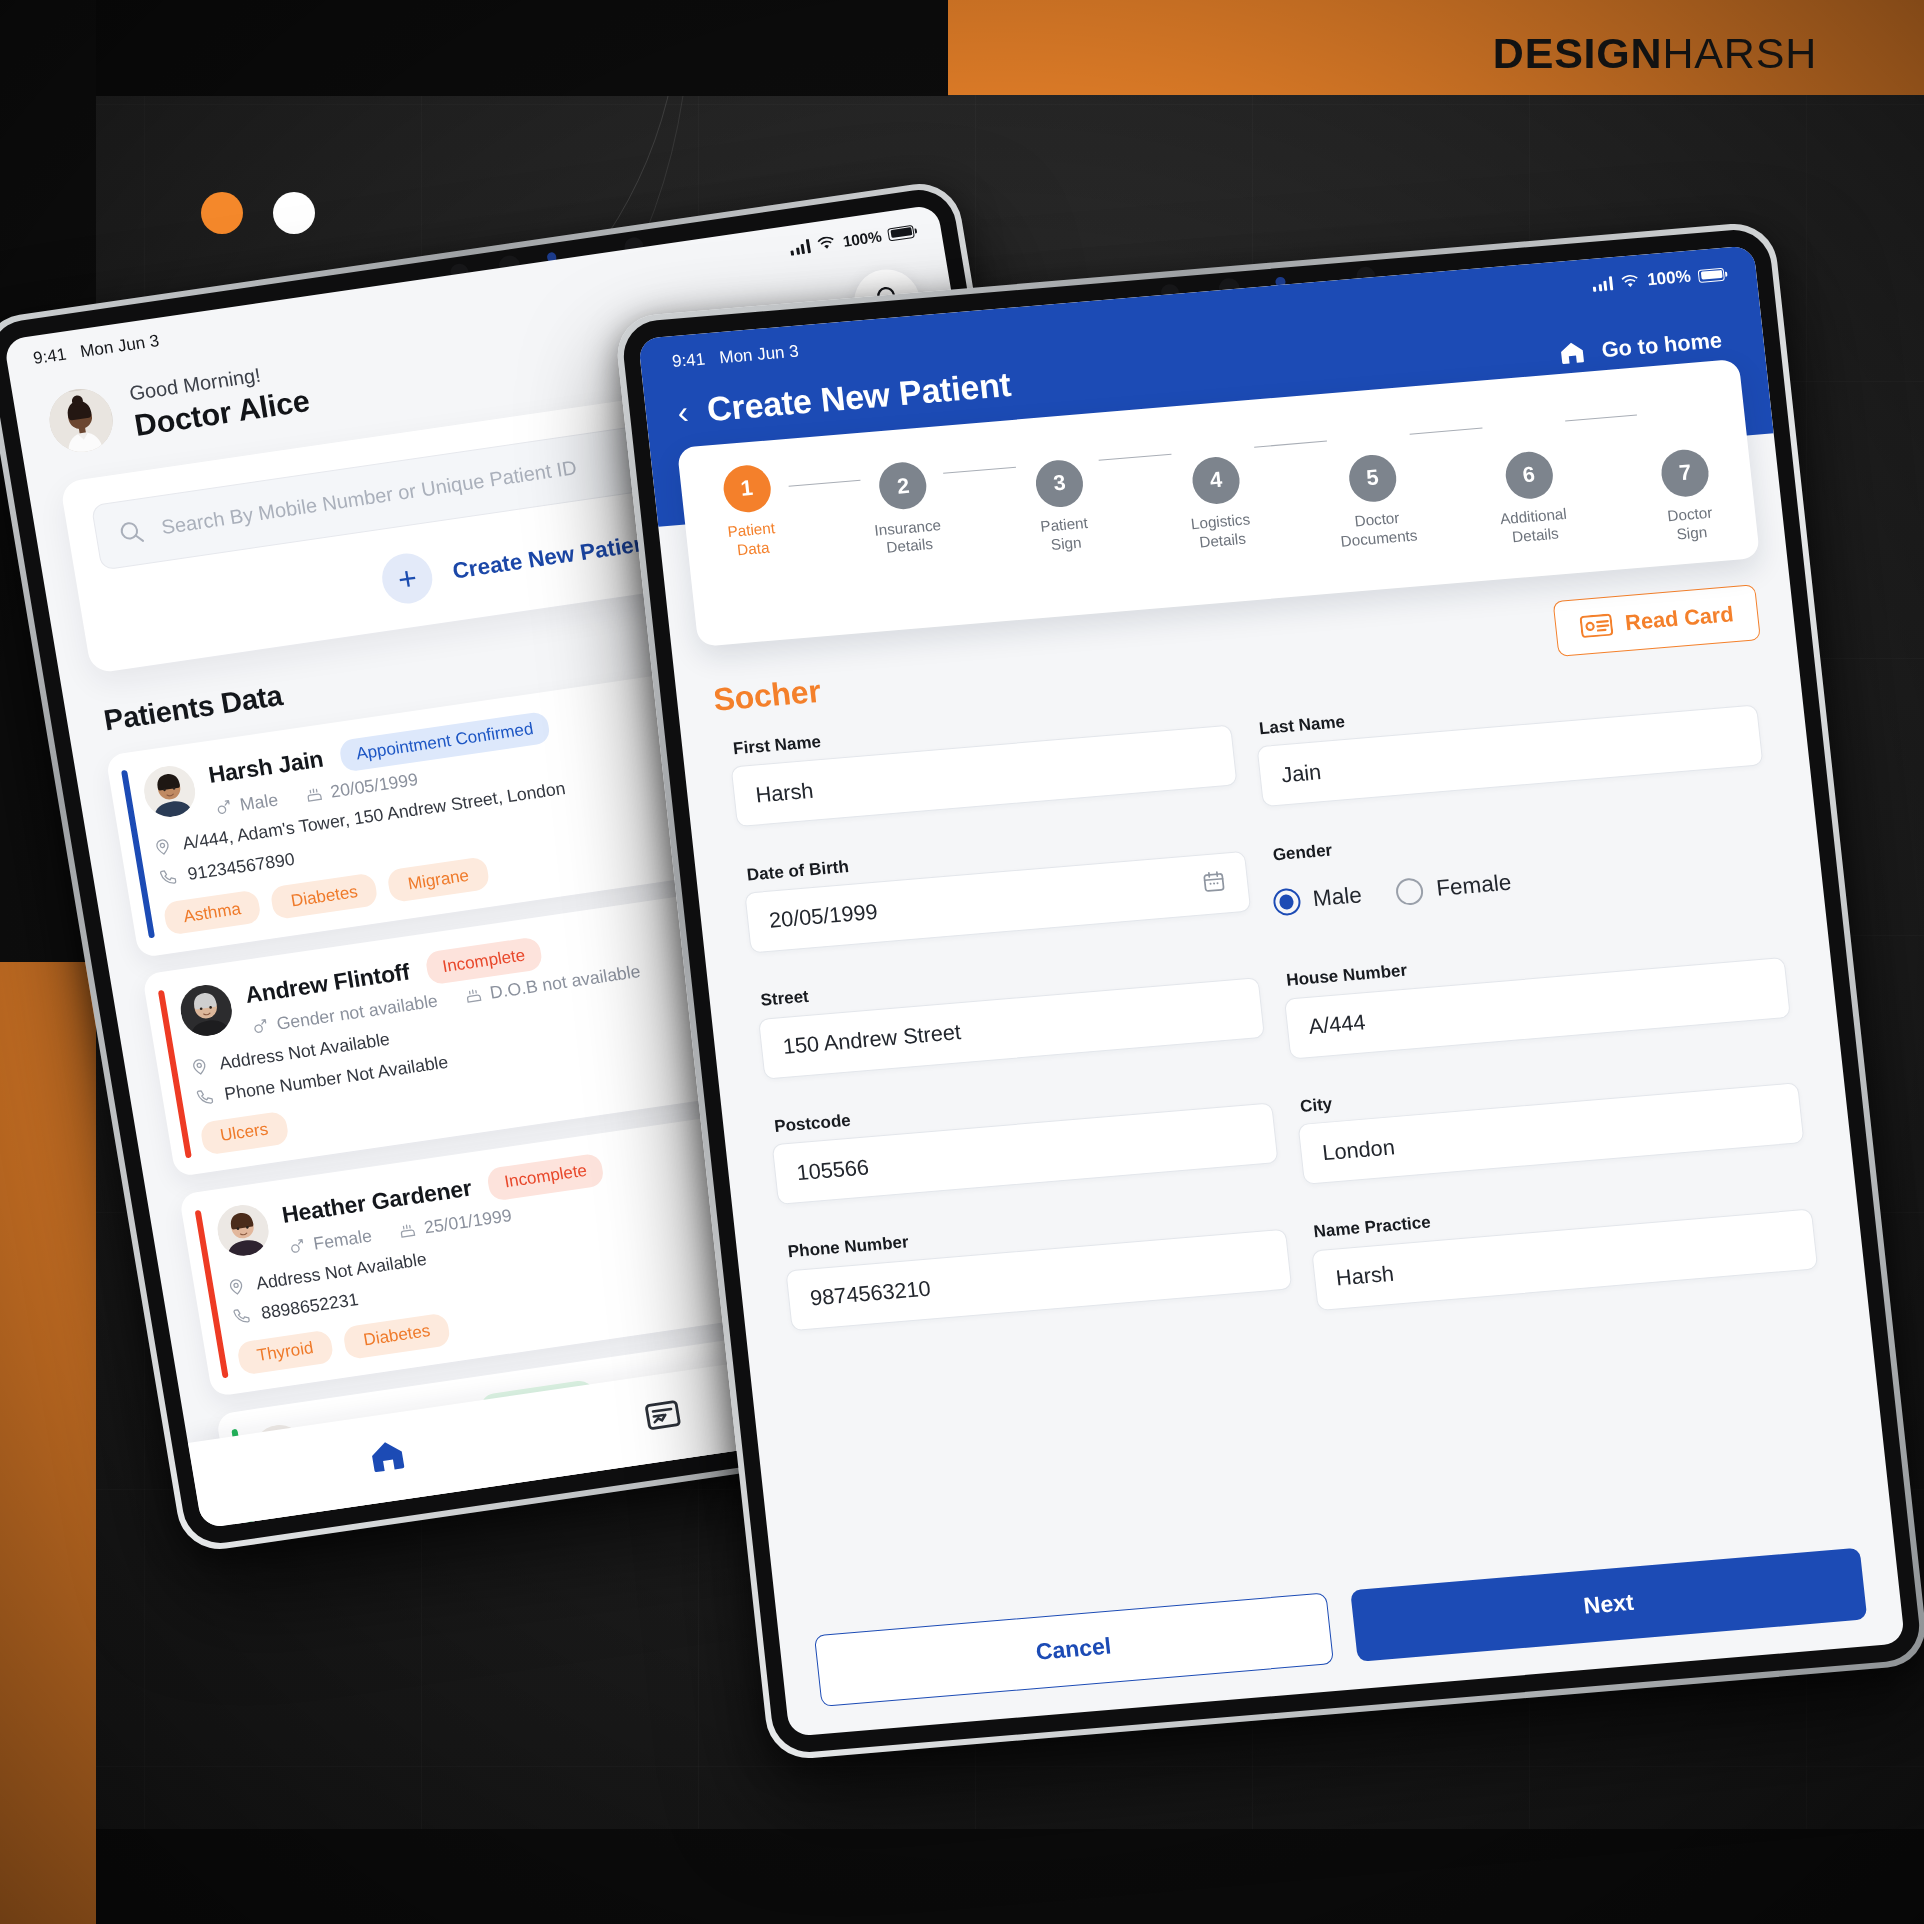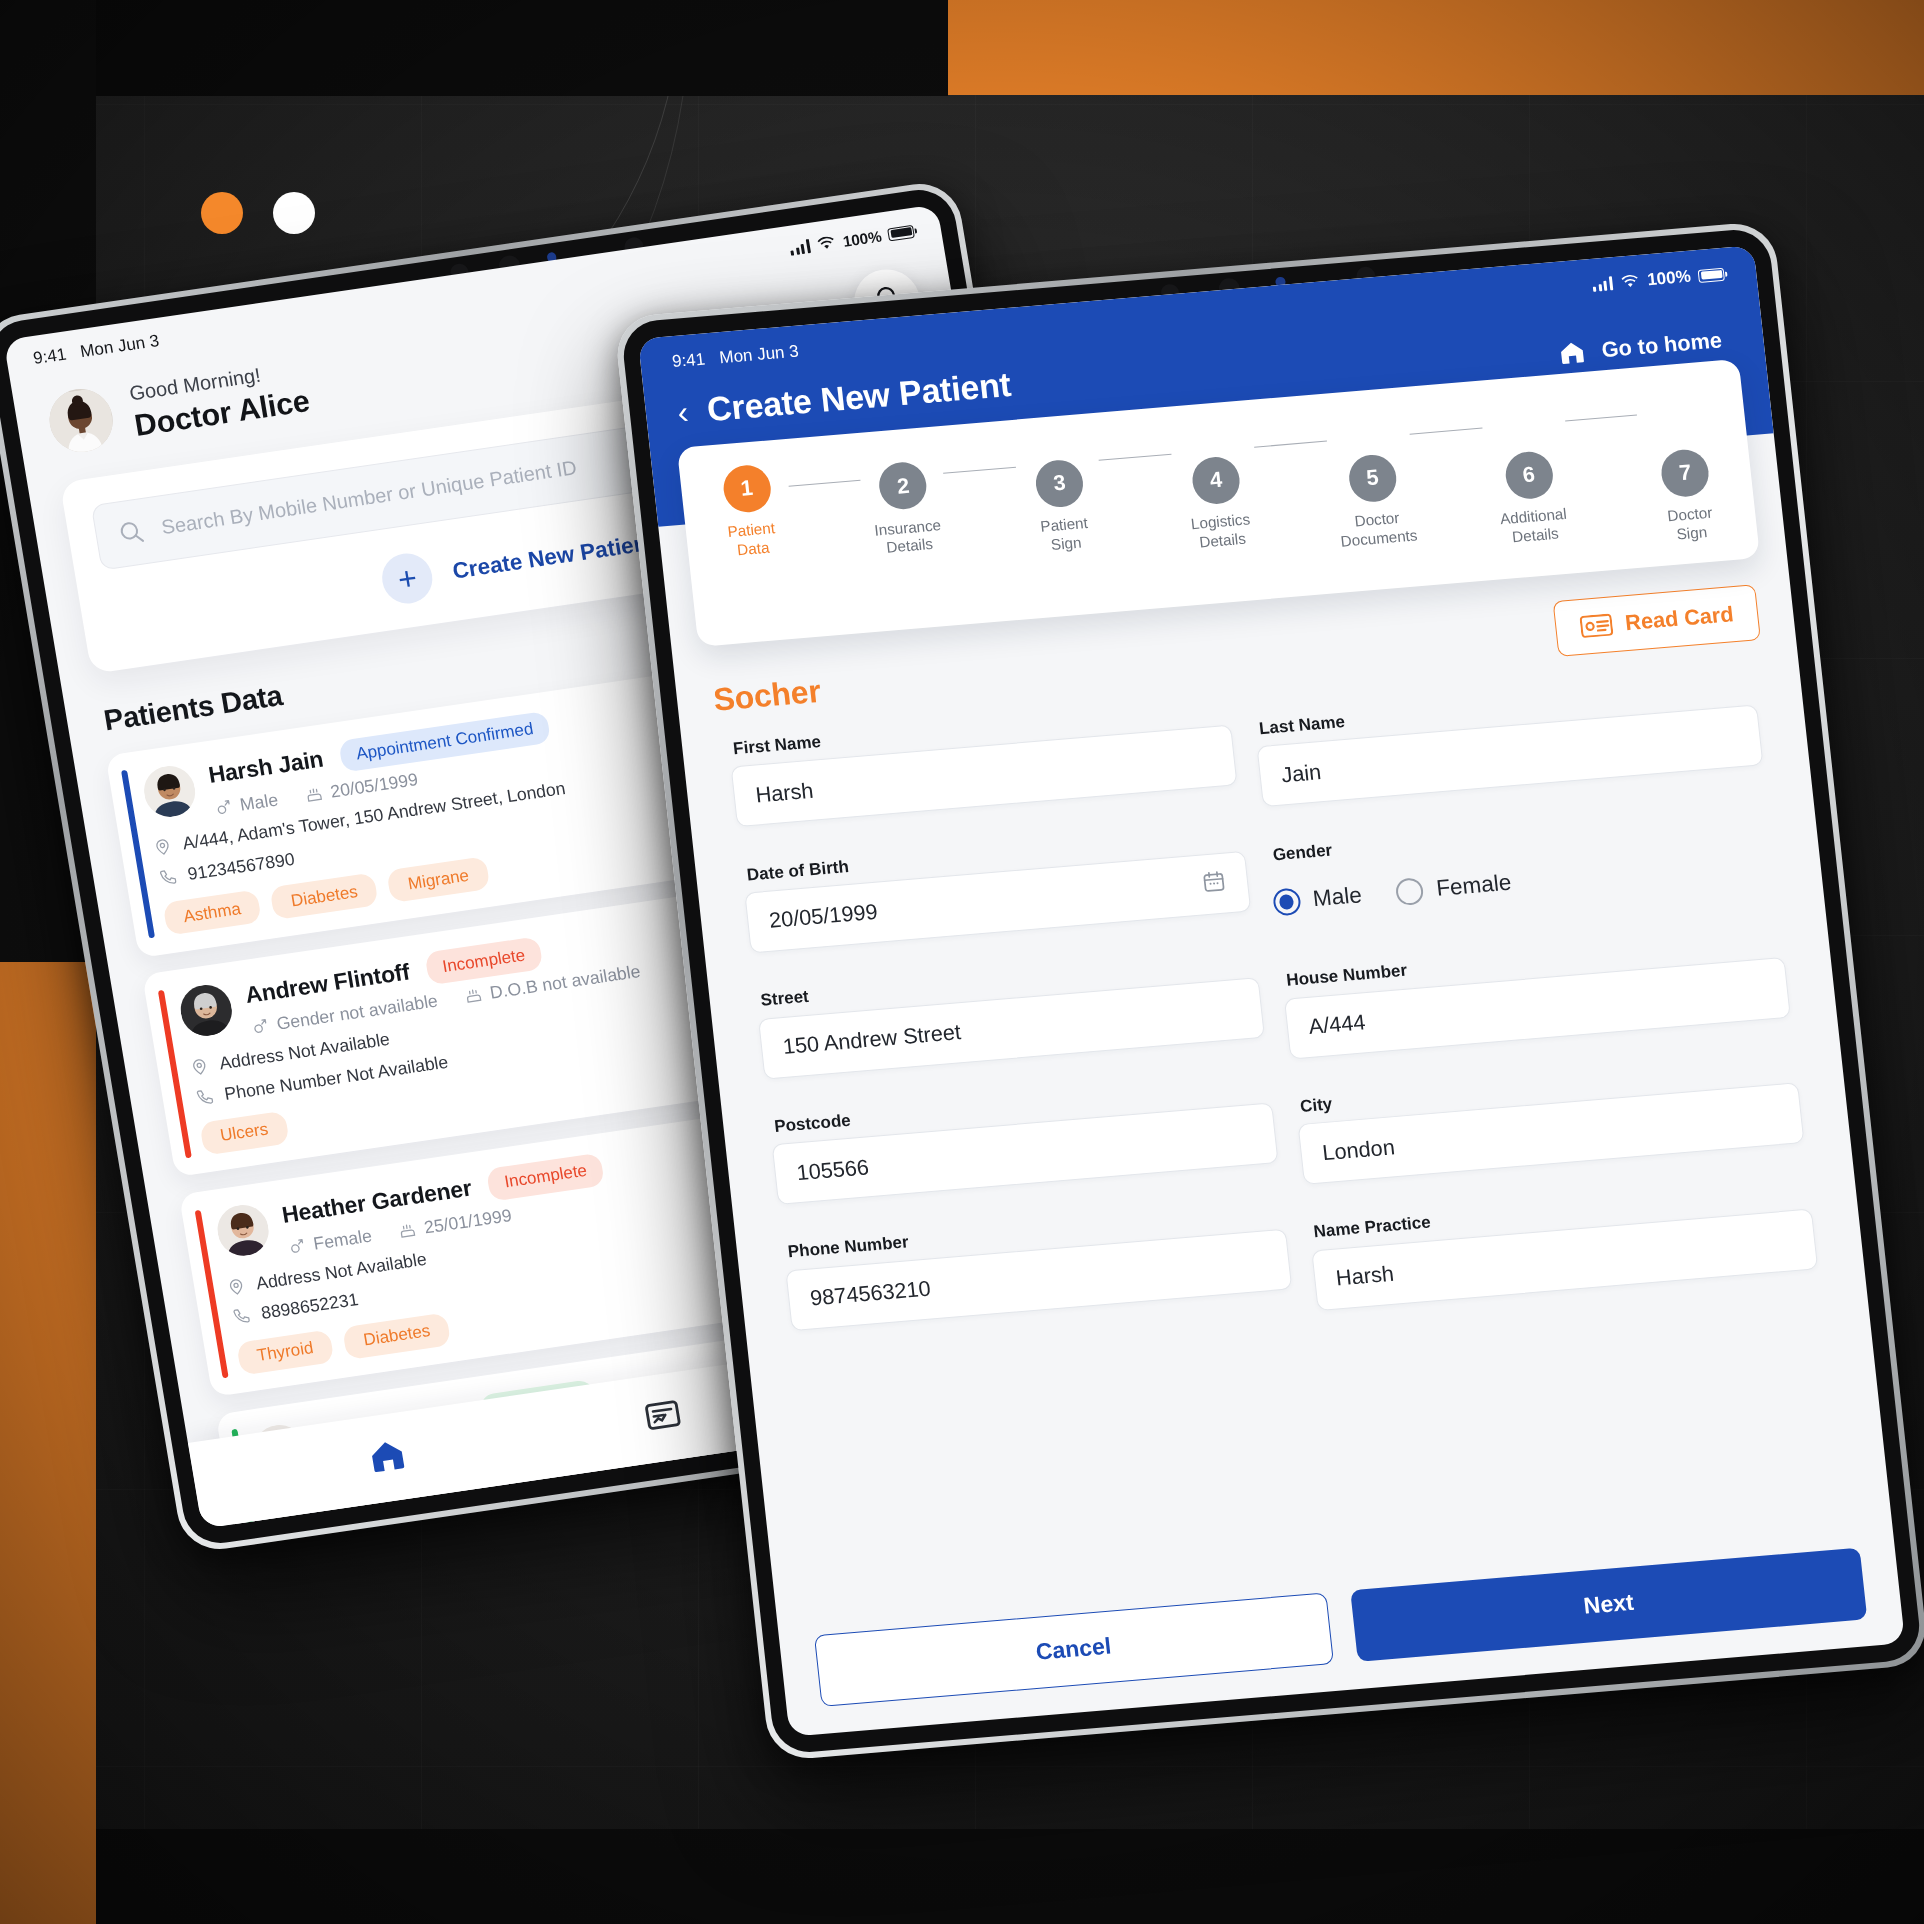--- a/index.html
+++ b/index.html
@@ -179,20 +179,23 @@
   <div class="arc2"></div>
   <div class="blk-top-left"></div>
   <div class="blk-left-col"></div>
   <div class="orange-top"></div>
   <div class="orange-left"></div>
   <div class="blk-bottom"></div>
   <div class="vignette"></div>
   <div class="dot dot-orange"></div>
   <div class="dot dot-white"></div>
 
+  <div class="logo">
+    <b>DESIGN</b><span>HARSH</span>
+  </div>
 
   <div class="tablet" id="tabletA">
     <div class="bezel">
       <div class="cam" style="width:17.6px;height:17.6px;left:48%;top:7.2px;"></div>
       <div class="cam" style="width:21px;height:21px;left:53%;top:6.4px;"></div>
       <div class="cam" style="width:9.6px;height:9.6px;left:58%;top:9.6px;background:#1b3a8a;"></div>
       <div class="cam" style="width:19px;height:19px;left:66%;top:6.4px;"></div>
 
       <div class="screen">
 

